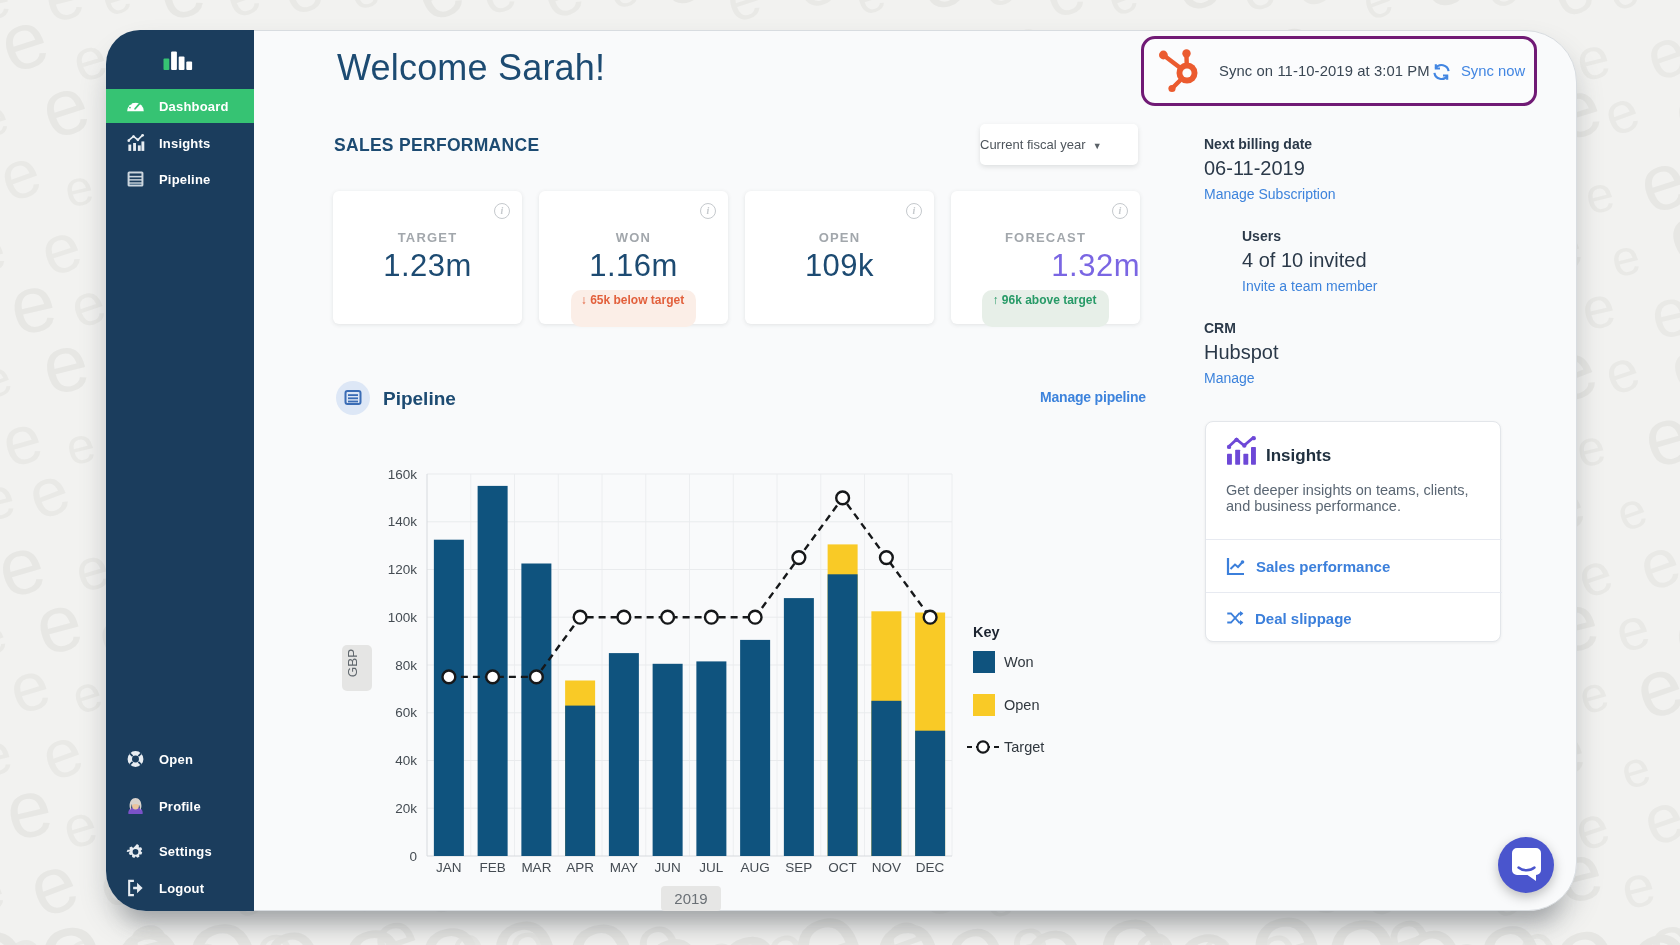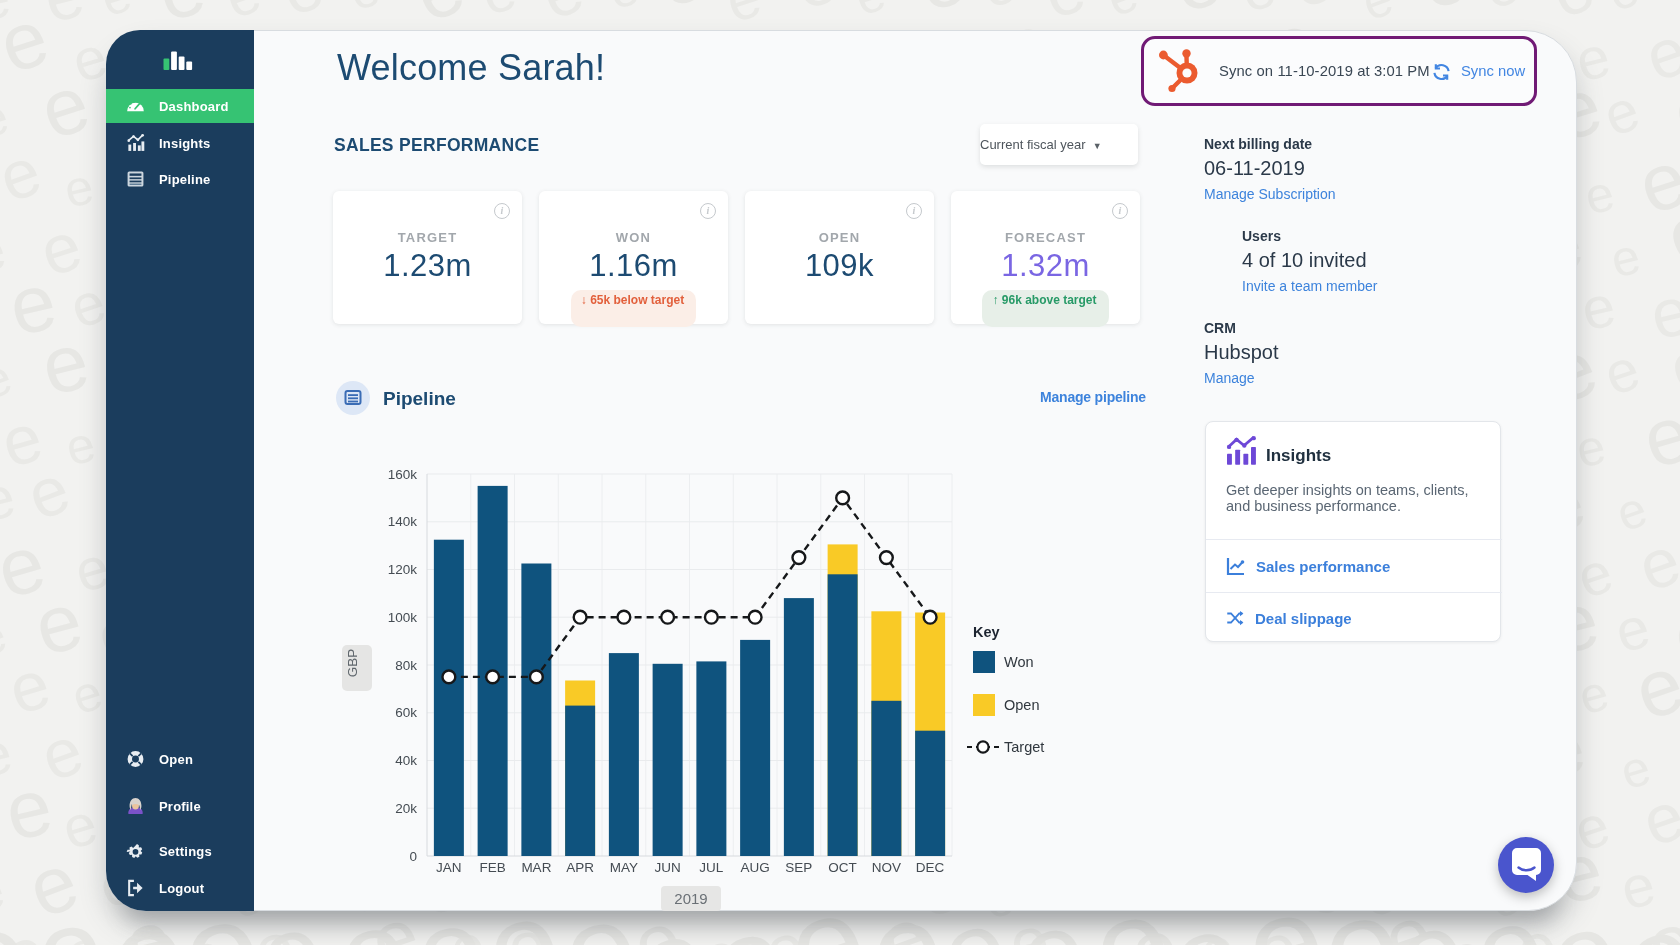--- a/index.html
+++ b/index.html
@@ -642,21 +642,21 @@
   <div><span class="pill red">↓ 65k below target</span></div>
 </div>
 <div class="scard" style="left:745px;">
   <div class="info">i</div>
   <div class="lbl">OPEN</div>
   <div class="val">109k</div>
 </div>
 <div class="scard" style="left:951px;">
   <div class="info">i</div>
   <div class="lbl">FORECAST</div>
-  <div class="val" style="color:#7a66e3;">1.32m</div>
+  <div class="val" style="color:#7a66e3;text-align:right;">1.32m</div>
   <div><span class="pill grn">↑ 96k above target</span></div>
 </div>
 <div id="pipehead">
   <svg class="abs" style="left:0;top:0;" width="36" height="36" viewBox="0 0 36 36">
     <circle cx="17" cy="17" r="17" fill="#dde7f6"></circle>
     <rect x="9.5" y="10" width="15" height="13" rx="2" fill="none" stroke="#3a6cb5" stroke-width="2"></rect>
     <rect x="12" y="13.2" width="10" height="1.8" fill="#3a6cb5"></rect>
     <rect x="12" y="16.4" width="10" height="1.8" fill="#3a6cb5"></rect>
     <rect x="12" y="19.6" width="10" height="1.8" fill="#3a6cb5"></rect>
   </svg>

